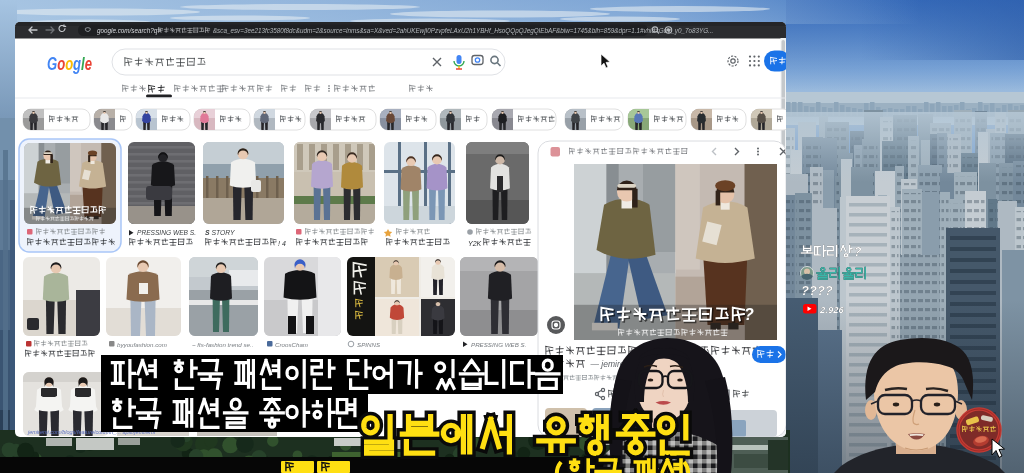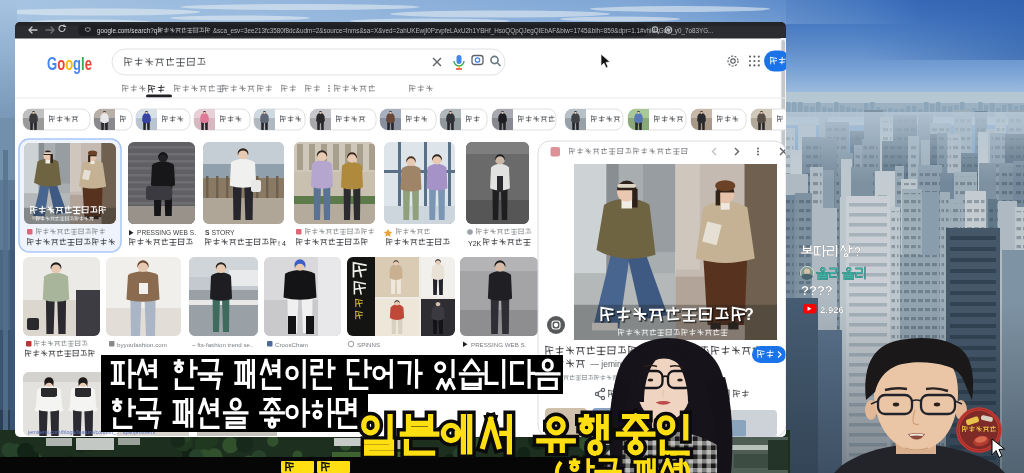--- a/index.html
+++ b/index.html
@@ -1,12 +1,12 @@
 <!DOCTYPE html>
-<html><head><meta charset="utf-8"><style>html,body{margin:0;padding:0;width:1024px;height:473px;overflow:hidden;background:#7aa3d4;font-family:"Liberation Sans",sans-serif;}#stage{position:relative;width:924px;height:473px;}svg{position:absolute;top:0;left:0;}</style></head><body>
+<html><head><meta charset="utf-8"><style>html,body{margin:0;padding:0;width:1024px;height:473px;overflow:hidden;background:#7aa3d4;font-family:"Liberation Sans",sans-serif;}#stage{position:relative;width:924px;height:473px;font-style:italic;}svg{position:absolute;top:0;left:0;}</style></head><body>
 <div id="stage">
     <svg width="1024" height="473" viewBox="0 0 1024 473">
       <defs>
         <linearGradient id="sky" x1="0" y1="0" x2="0" y2="1">
           <stop offset="0" stop-color="#3e74c0"></stop>
           <stop offset="0.55" stop-color="#7fa8d8"></stop>
           <stop offset="1" stop-color="#c2d5e4"></stop>
         </linearGradient>
         <linearGradient id="skyL" x1="0" y1="0" x2="0" y2="1">
           <stop offset="0" stop-color="#a6c4e2"></stop>

